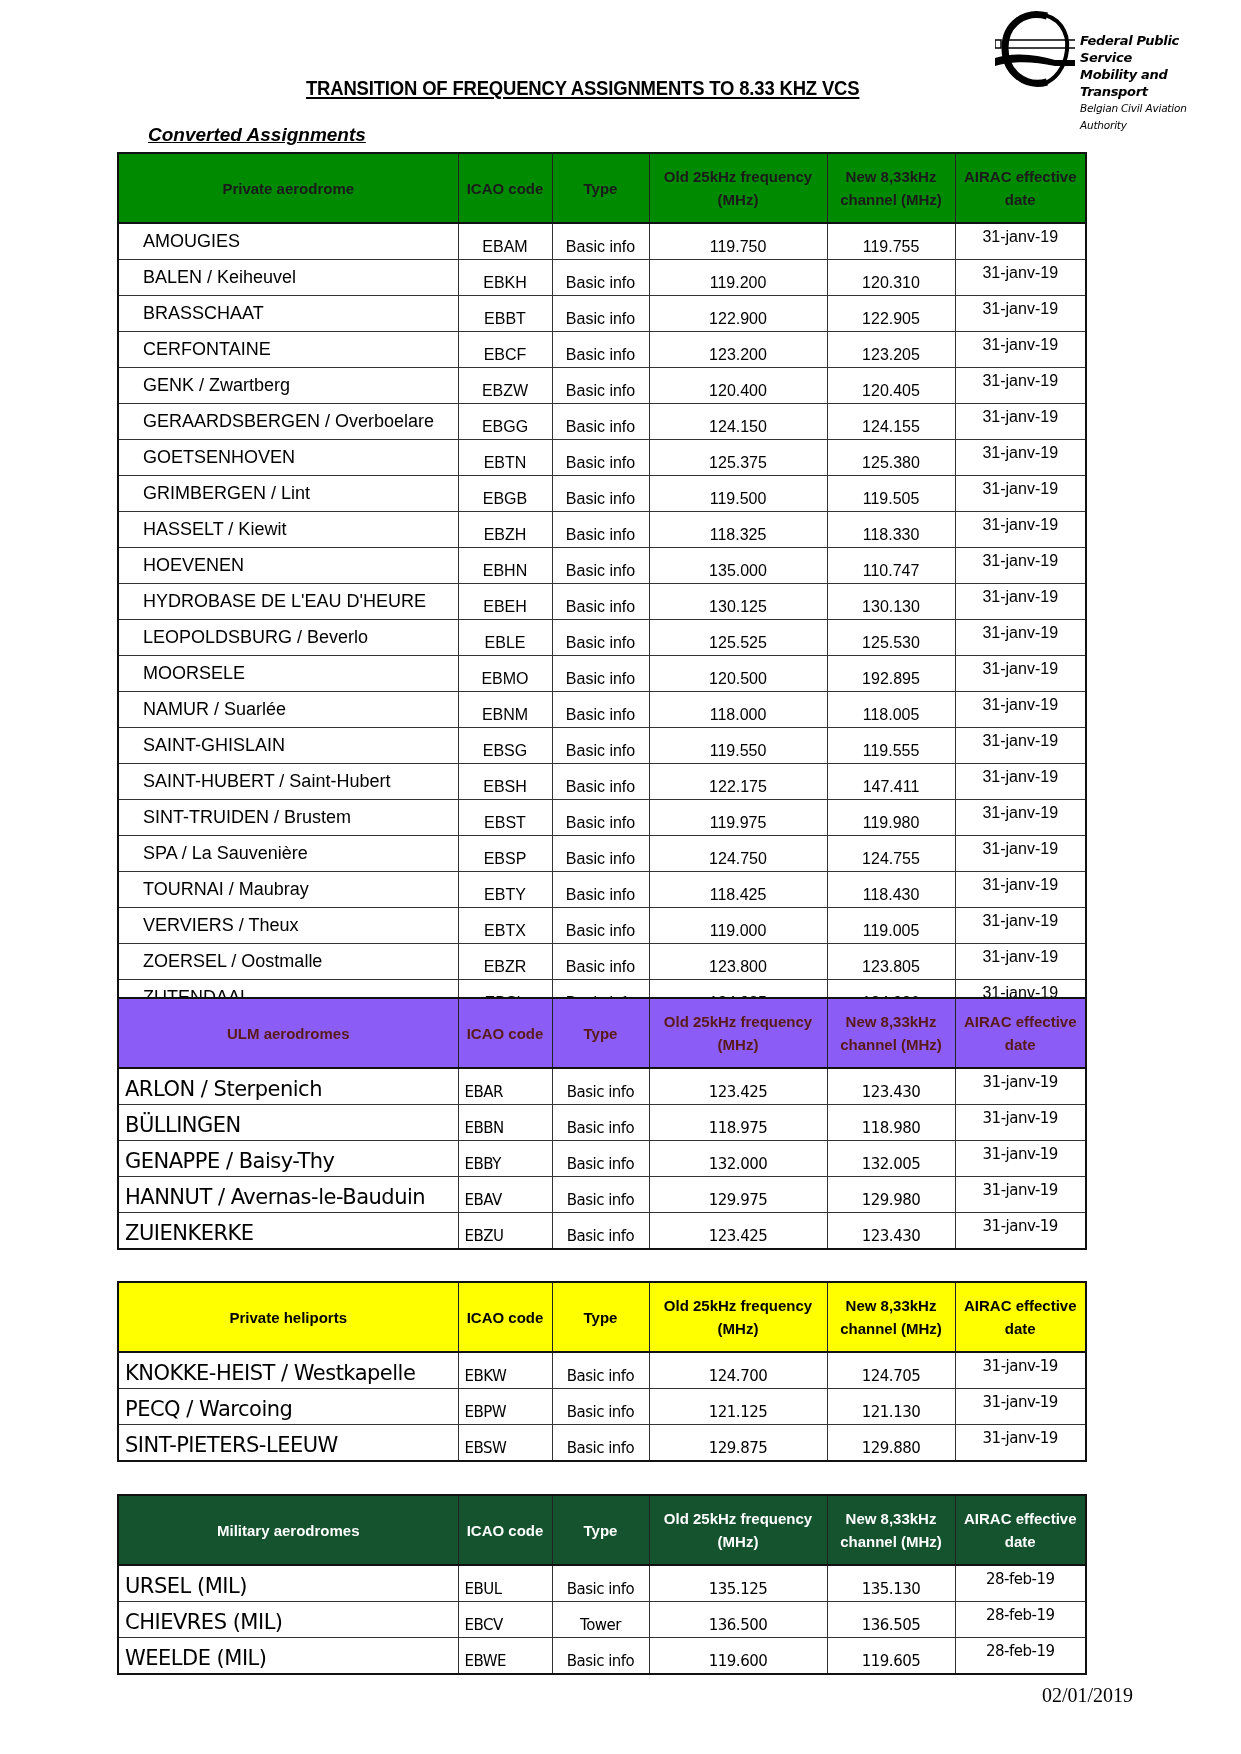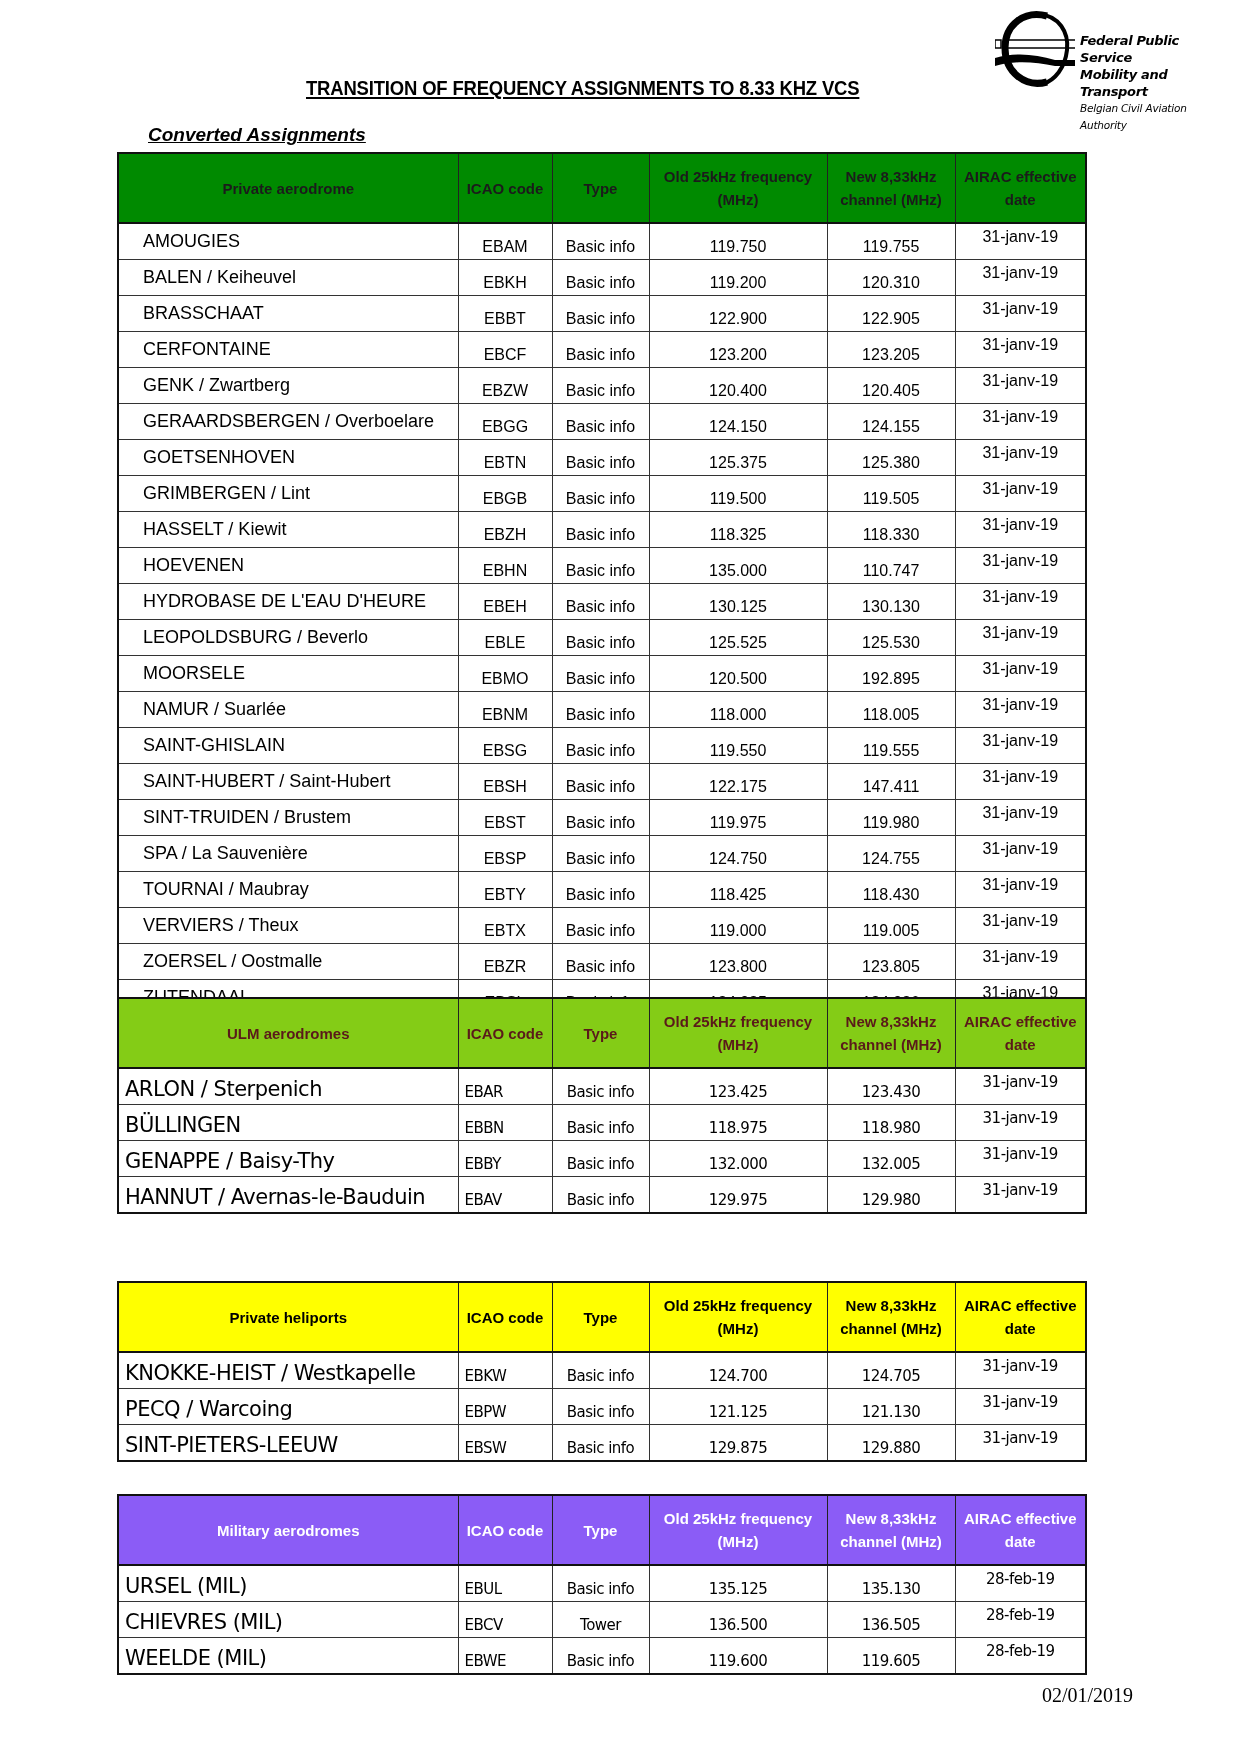--- a/index.html
+++ b/index.html
@@ -275,21 +275,21 @@
 <table class="freq narrow" id="t-ulm">
   <colgroup>
       <col class="c1">
       <col class="c2">
       <col class="c3">
       <col class="c4">
       <col class="c5">
       <col class="c6">
     </colgroup>
   <thead>
-      <tr style="background: #84cc16;">
+      <tr style="background: #8b5cf6;">
         <th>ULM aerodromes</th>
         <th>ICAO code</th>
         <th>Type</th>
         <th>Old 25kHz frequency (MHz)</th>
         <th>New 8,33kHz channel (MHz)</th>
         <th>AIRAC effective date</th>
       </tr>
     </thead>
   <tbody>
       <tr>
@@ -315,20 +315,28 @@
         <td class="ctr">132.000</td>
         <td class="ctr">132.005</td>
         <td class="date">31-janv-19</td>
       </tr>
       <tr>
         <td class="name">HANNUT / Avernas-le-Bauduin</td>
         <td class="code">EBAV</td>
         <td class="ctr">Basic info</td>
         <td class="ctr">129.975</td>
         <td class="ctr">129.980</td>
+        <td class="date">31-janv-19</td>
+      </tr>
+      <tr>
+        <td class="name">ZUIENKERKE</td>
+        <td class="code">EBZU</td>
+        <td class="ctr">Basic info</td>
+        <td class="ctr">123.425</td>
+        <td class="ctr">123.430</td>
         <td class="date">31-janv-19</td>
       </tr>
     </tbody>
 </table>
 
 <table class="freq narrow" id="t-heli">
   <colgroup>
       <col class="c1">
       <col class="c2">
       <col class="c3">
@@ -377,21 +385,21 @@
 <table class="freq narrow" id="t-mil">
   <colgroup>
       <col class="c1">
       <col class="c2">
       <col class="c3">
       <col class="c4">
       <col class="c5">
       <col class="c6">
     </colgroup>
   <thead>
-      <tr style="background: #8b5cf6;">
+      <tr style="background: #14532d;">
         <th>Military aerodromes</th>
         <th>ICAO code</th>
         <th>Type</th>
         <th>Old 25kHz frequency (MHz)</th>
         <th>New 8,33kHz channel (MHz)</th>
         <th>AIRAC effective date</th>
       </tr>
     </thead>
   <tbody>
       <tr>

